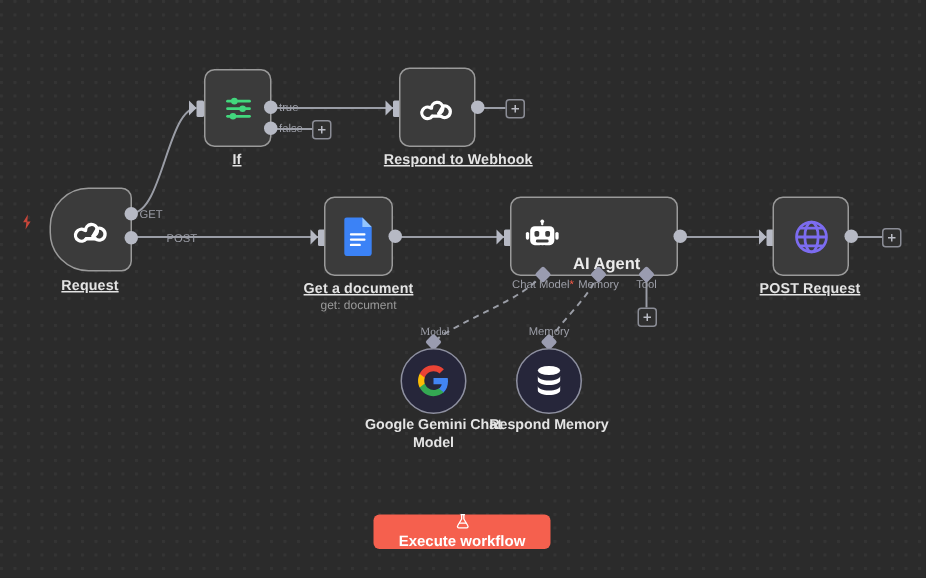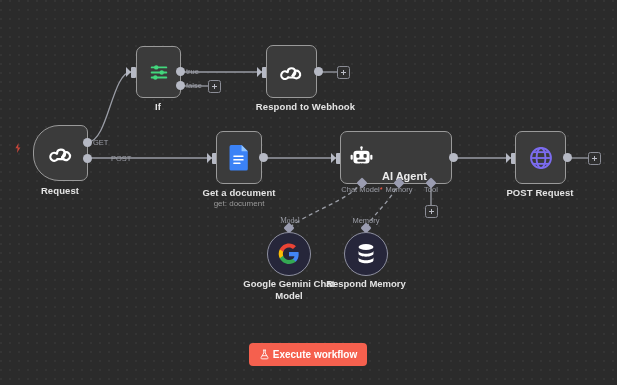--- a/index.html
+++ b/index.html
@@ -42,20 +42,21 @@
   .node-label {
     position: absolute;
     left: 50%;
     transform: translateX(-50%);
     white-space: nowrap;
     color: #e4e4e4;
     font-size: 9.5px;
     font-weight: bold;
     text-align: right;
     letter-spacing: .1px;
+    text-decoration: underline;
   }
   .node-sublabel {
     position: absolute;
     left: 50%;
     transform: translateX(-50%);
     white-space: nowrap;
     color: #9a9a9a;
     font-size: 8px;
     text-align: center;
   }
@@ -158,20 +159,21 @@
     color: #ffffff;
     font-family: "Liberation Sans", sans-serif;
     font-size: 10px;
     font-weight: bold;
     display: flex;
     align-items: center;
     justify-content: center;
     gap: 3px;
     cursor: pointer;
     padding: 0;
+    flex-direction: column;
   }
 
   .icon-svg { display: block; }
 </style>
 </head>
 <body>
 
 <div id="canvas">
 
   <svg class="svg-layer" viewBox="0 0 617 385" xmlns="http://www.w3.org/2000/svg">

